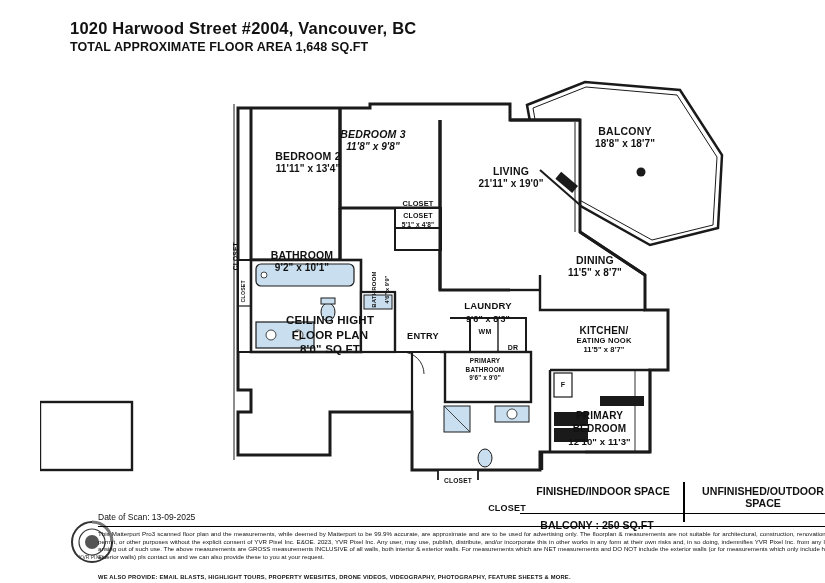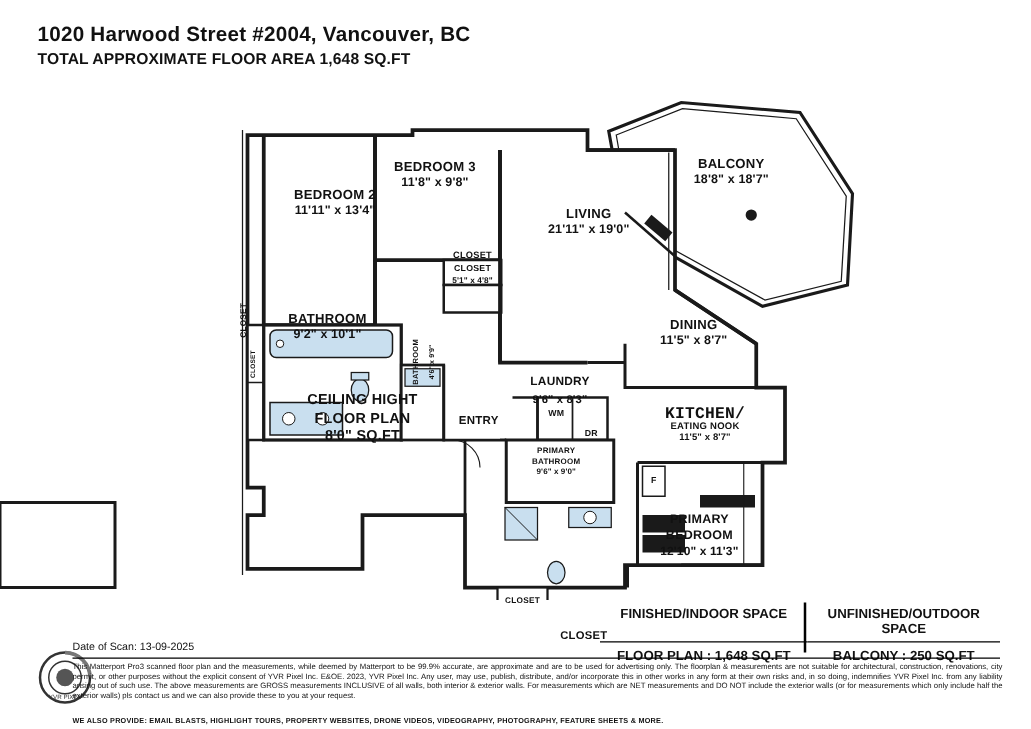--- a/index.html
+++ b/index.html
@@ -12,20 +12,21 @@
     background: #ffffff;
     font-family: "Liberation Sans", sans-serif;
     color: #111111;
     position: relative;
     overflow: hidden;
   }
   .page {
     position: relative;
     width: 720px;
     height: 583px;
+    margin-left: 40px;
   }
   
   .header {
     position: absolute;
     left: 30px;
     top: 18px;
   }
   .title {
     font-size: 16.5px;
     font-weight: bold;
@@ -262,21 +263,21 @@
       <path d="M595,310 L595,392" stroke="#1a1a1a" stroke-width="0.9"></path>
 
     </g>
   </svg>
 
   <div class="lbl" style="left:208px; top:150px; width:120px;">
     <div class="n">BEDROOM 2</div>
     <div class="d">11'11" x 13'4"</div>
   </div>
 
-  <div class="lbl" style="left:293px; top:128px; width:110px;">
+  <div class="lbl" style="left:278px; top:128px; width:110px;font-style:italic;">
     <div class="n">BEDROOM 3</div>
     <div class="d">11'8" x 9'8"</div>
   </div>
 
   <div class="lbl" style="left:416px; top:165px; width:110px;">
     <div class="n">LIVING</div>
     <div class="d">21'11" x 19'0"</div>
   </div>
 
   <div class="lbl" style="left:530px; top:125px; width:110px;">
@@ -304,21 +305,21 @@
     <div class="d" style="font-size:9px;">9'6" x 8'3"</div>
   </div>
 
   <div class="lbl xs" style="left:403px; top:357px; width:84px; line-height:8.5px;">
     <div class="n" style="font-size:6.4px;">PRIMARY</div>
     <div class="n" style="font-size:6.4px;">BATHROOM</div>
     <div class="d" style="font-size:6.4px;">9'6" x 9'0"</div>
   </div>
 
   <div class="lbl sm" style="left:521px; top:326px; width:86px; line-height:9.5px;">
-    <div class="n" style="font-size:13px;font-family:Liberation Mono, monospace;">KITCHEN/</div>
+    <div class="n" style="font-size:10px;">KITCHEN/</div>
     <div class="n" style="font-size:7.6px;">EATING NOOK</div>
     <div class="d" style="font-size:7.6px;">11'5" x 8'7"</div>
   </div>
 
   <div class="lbl" style="left:497px; top:409px; width:125px; line-height:13px;">
     <div class="n" style="font-size:10px;">PRIMARY</div>
     <div class="n" style="font-size:10px;">BEDROOM</div>
     <div class="d" style="font-size:9.6px;">12'10" x 11'3"</div>
   </div>
 
@@ -362,24 +363,20 @@
     <div>8'0" SQ.FT</div>
   </div>
 
   <div class="summary">
     <div class="sep"></div>
     <div class="row head">
       <div class="cell c1">FINISHED/INDOOR SPACE</div>
       <div class="cell c2">UNFINISHED/OUTDOOR SPACE</div>
     </div>
     <div class="row body">
-      <div class="cell c1">
-        <span>FLOOR PLAN :</span>
-        <span>1,648 SQ.FT</span>
-      </div>
       <div class="cell c2">
         <span>BALCONY :</span>
         <span>250 SQ.FT</span>
       </div>
     </div>
   </div>
 
   <div class="footer">
     <svg class="logo" viewBox="0 0 44 44">
       <circle cx="22" cy="22" r="20" fill="none" stroke="#333" stroke-width="2"></circle>

